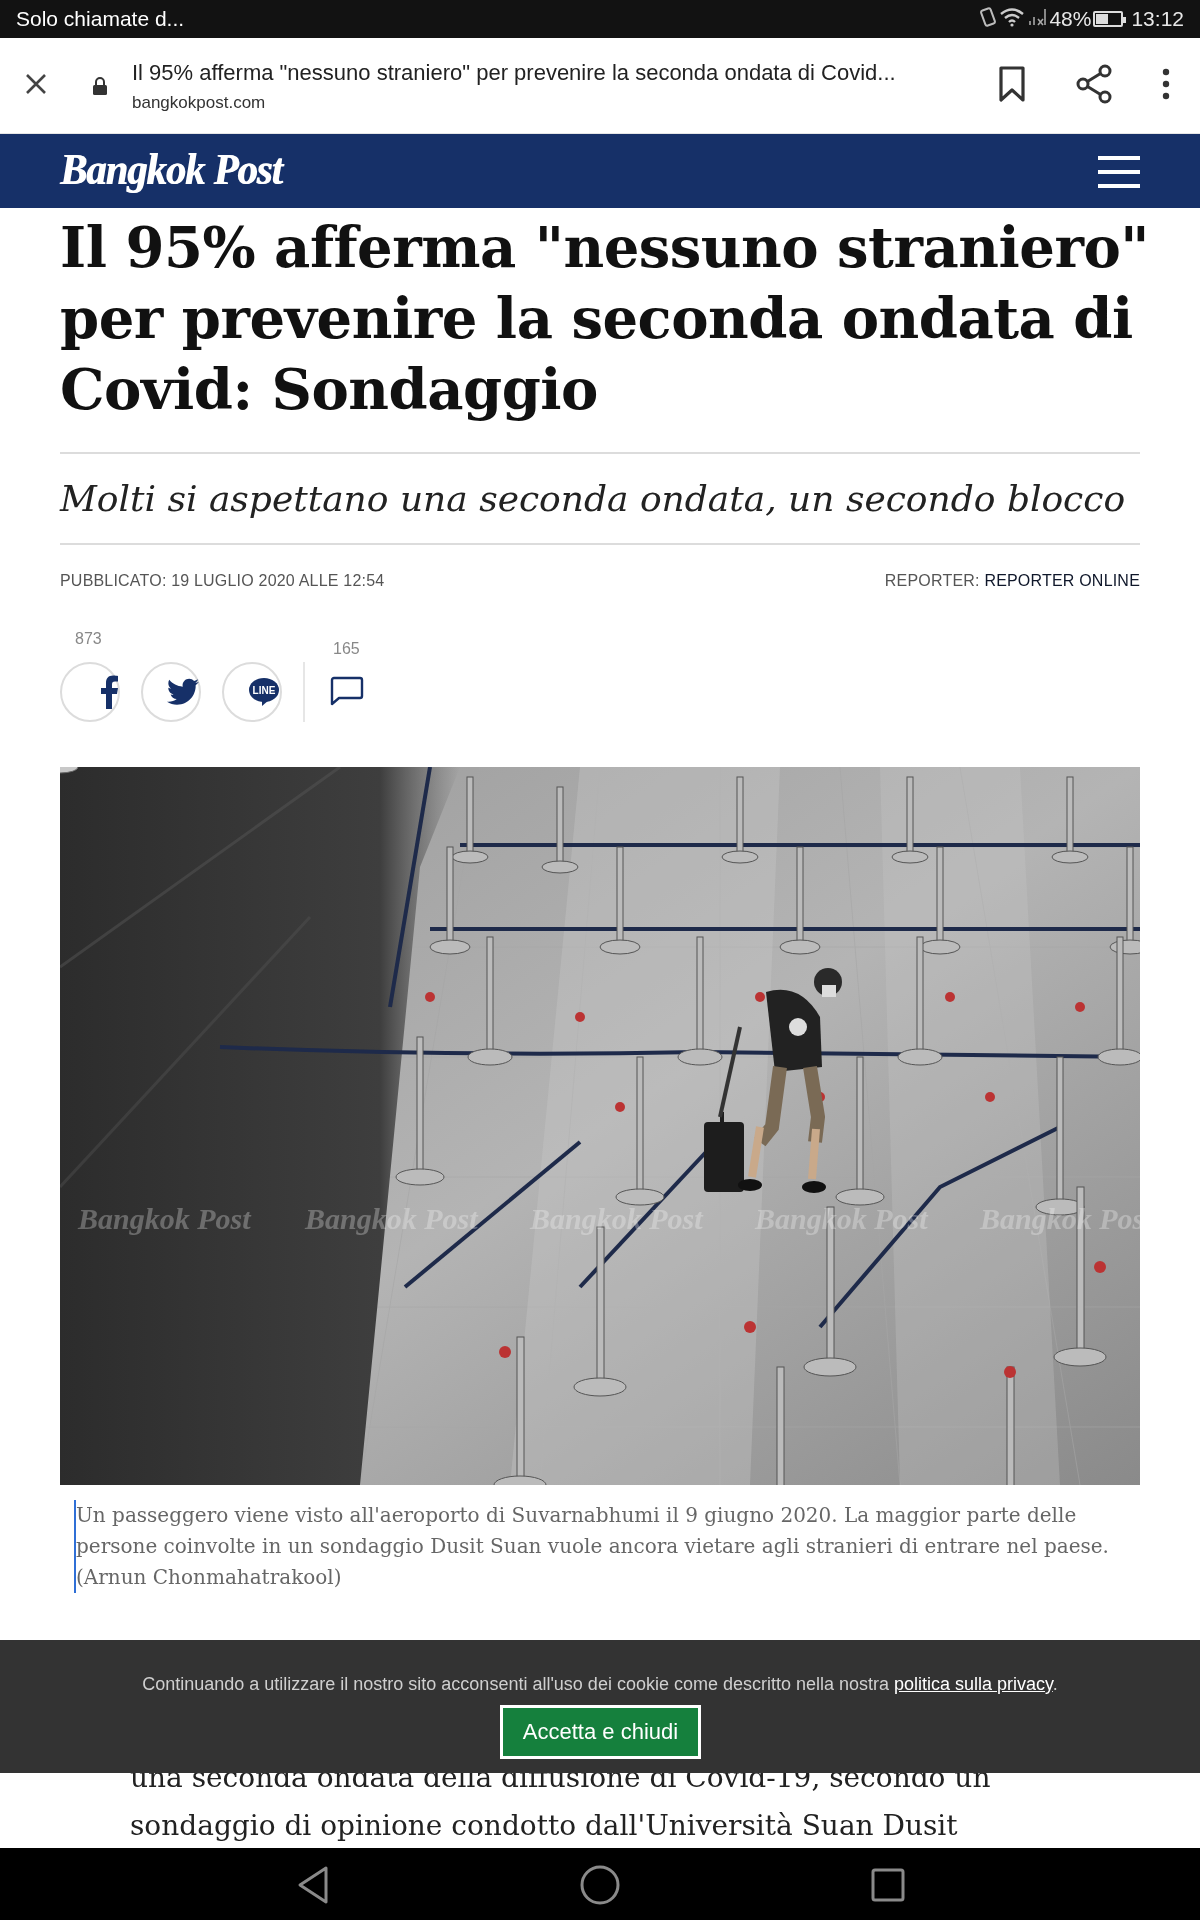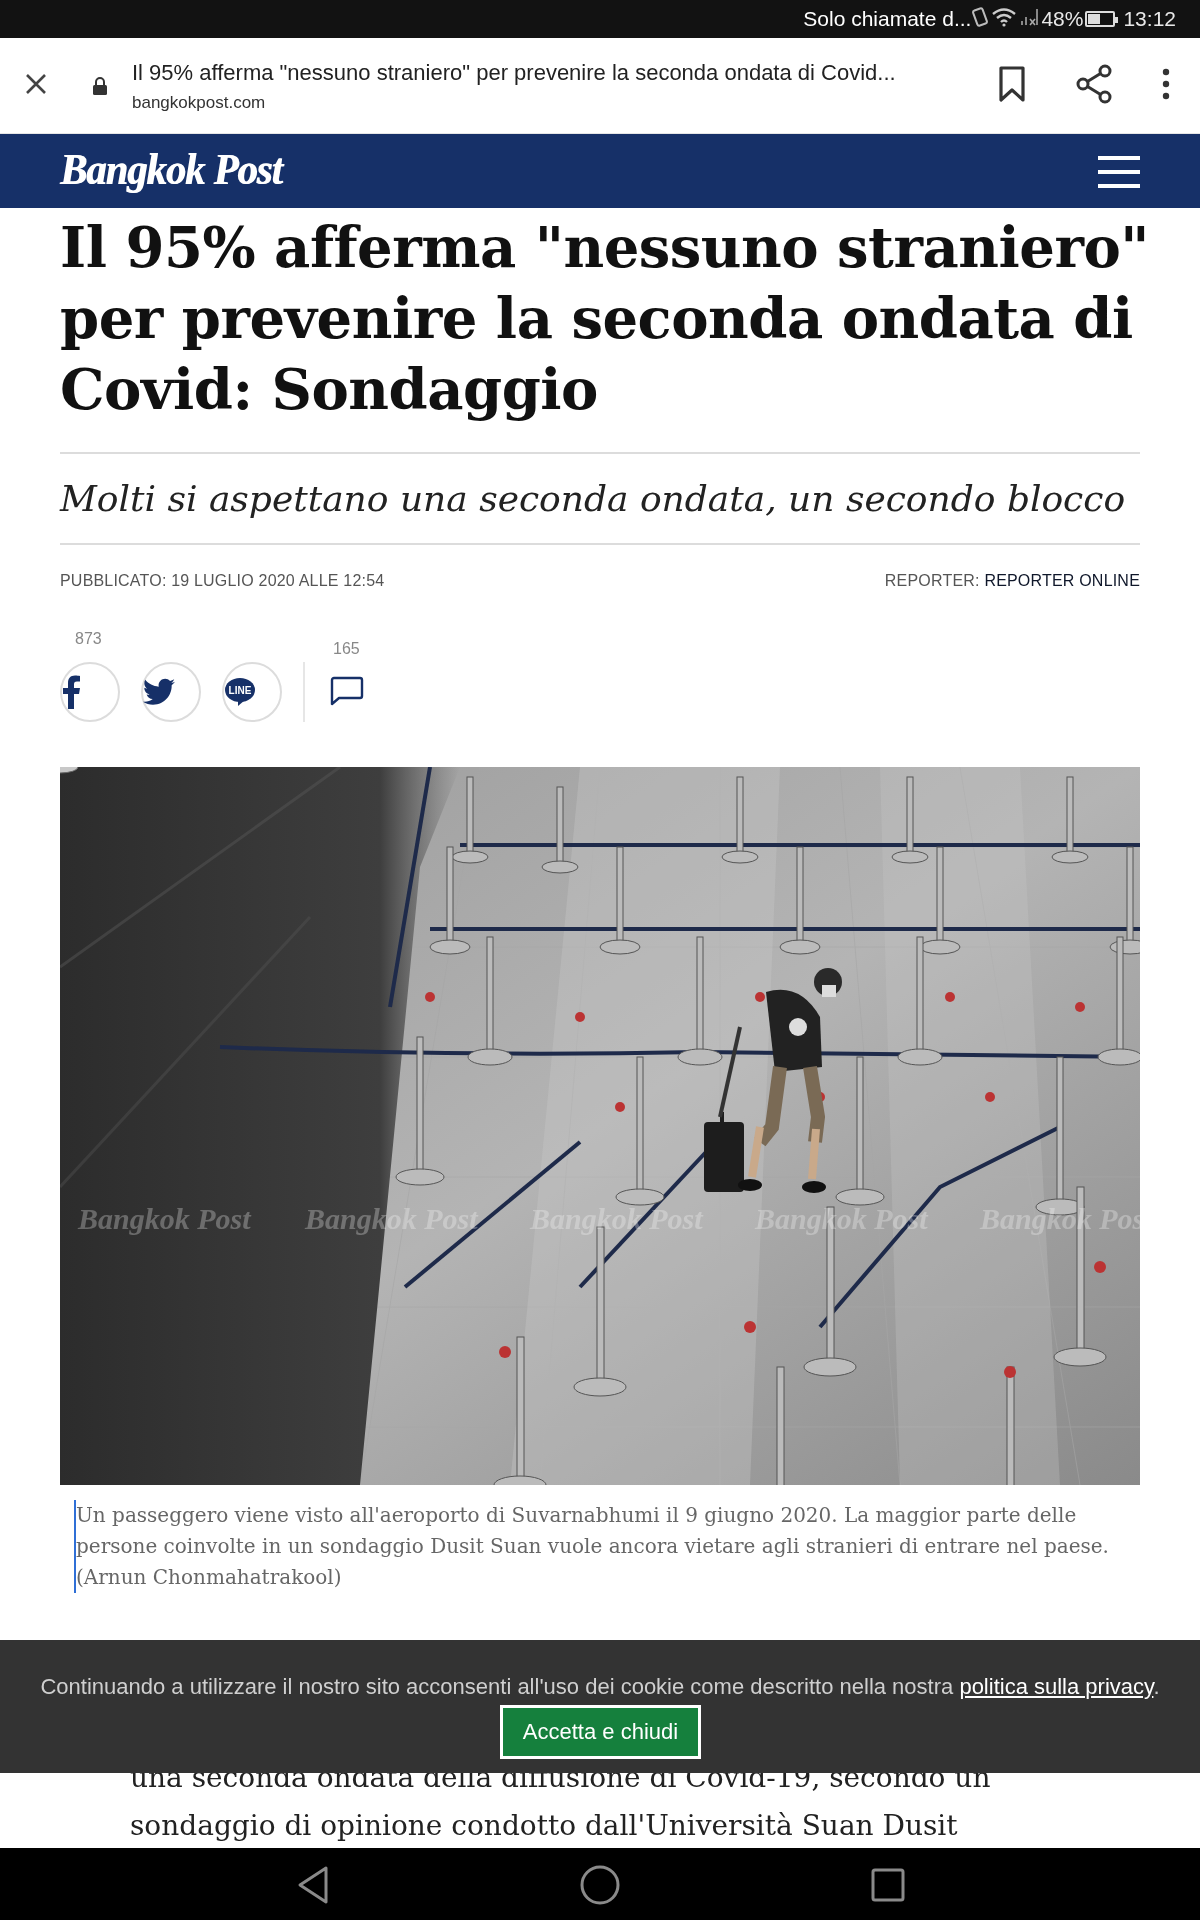--- a/index.html
+++ b/index.html
@@ -1,20 +1,20 @@
 <!DOCTYPE html>
 <html><head>
   <meta charset="utf-8">
   <style>
     * { box-sizing: border-box; margin: 0; padding: 0; }
     html, body { width: 1200px; height: 1920px; overflow: hidden; background: #fff; }
     body { position: relative; font-family: "Liberation Sans", sans-serif; }
 
     
-    .status-bar { position: absolute; left: 0; top: 0; width: 1200px; height: 38px; background: #121212; color: #fff; display: flex; align-items: center; justify-content: flex-end; padding: 0 24px; font-size: 21px; }
+    .status-bar { position: absolute; left: 0; top: 0; width: 1200px; height: 38px; background: #121212; color: #fff; display: flex; align-items: center; justify-content: space-between; padding: 0 16px; font-size: 21px; }
     .status-right { display: flex; align-items: center; gap: 2px; color: #e8e8e8; }
     .status-right .ico { color: #bbb; font-size: 20px; }
     .battery { display: inline-block; width: 30px; height: 16px; border: 2px solid #ddd; border-radius: 2px; position: relative; }
     .battery::before { content: ""; position: absolute; left: 1px; top: 1px; bottom: 1px; width: 12px; background: #ddd; }
     .battery::after { content: ""; position: absolute; right: -5px; top: 4px; width: 3px; height: 6px; background: #ddd; }
 
     
     .browser-bar { position: absolute; left: 0; top: 38px; width: 1200px; height: 96px; background: #fff; border-bottom: 1px solid #e6e6e6; display: flex; align-items: center; }
     .close-btn { position: absolute; left: 20px; top: 30px; width: 32px; height: 32px; display: flex; align-items: center; justify-content: center; }
     .lock { position: absolute; left: 92px; top: 38px; }
@@ -30,34 +30,34 @@
 
     
     .headline { position: absolute; left: 60px; top: 212px; width: 1090px; font-family: "DejaVu Serif", serif; font-weight: bold; font-size: 56px; line-height: 71px; color: #111; letter-spacing: -0.5px; }
     .hr { position: absolute; left: 60px; width: 1080px; height: 2px; background: #dcdcdc; }
     .subtitle { position: absolute; left: 60px; top: 478px; font-family: "DejaVu Serif", serif; font-style: italic; font-size: 36px; color: #222; }
     .meta-left { position: absolute; left: 60px; top: 572px; font-size: 16px; color: #555; letter-spacing: 0.2px; }
     .meta-right { position: absolute; right: 60px; top: 572px; font-size: 16px; color: #555; letter-spacing: 0.2px; }
     .meta-right a { color: #0f172a; text-decoration: none; }
 
     .share-count { position: absolute; font-size: 16px; color: #888; }
-    .share-btn { position: absolute; top: 662px; width: 60px; height: 60px; border: 2px solid #dcdcdc; border-radius: 50%; display: flex; align-items: center; justify-content: flex-start; background: #fff; }
+    .share-btn { position: absolute; top: 662px; width: 60px; height: 60px; border: 2px solid #dcdcdc; border-radius: 50%; display: flex; align-items: center; justify-content: flex-end; background: #fff; }
     .share-divider { position: absolute; left: 303px; top: 662px; width: 2px; height: 60px; background: #e6e6e6; }
     .comment-btn { position: absolute; left: 330px; top: 676px; width: 36px; height: 36px; }
 
     
     .photo { position: absolute; left: 60px; top: 767px; width: 1080px; height: 718px; overflow: hidden; background: #8f8f8f; }
     .caption { position: absolute; left: 74px; top: 1500px; width: 1070px; border-left: 2px solid #2f6fd6; font-family: "DejaVu Serif", serif; font-size: 20px; line-height: 31px; color: #666; }
 
     
     .body-text { position: absolute; left: 130px; top: 1754px; width: 1000px; font-family: "DejaVu Serif", serif; font-size: 28px; line-height: 48px; color: #222; }
 
     
     .cookie { position: absolute; left: 0; top: 1640px; width: 1200px; height: 133px; background: #333; }
-    .cookie-text { position: absolute; left: 0; width: 1200px; top: 34px; text-align: center; font-size: 22px; color: #cfcfcf; }
+    .cookie-text { position: absolute; left: 0; width: 1200px; top: 34px; text-align: center; font-size: 18px; color: #cfcfcf; }
     .cookie-text a { color: #fff; text-decoration: underline; }
     .cookie-btn { position: absolute; left: 500px; top: 65px; width: 201px; height: 54px; border: 3px solid #fff; background: #15803d; color: #fff; font-size: 22px; display: flex; align-items: center; justify-content: center; font-family: "Liberation Sans", sans-serif; }
 
     
     .navbar { position: absolute; left: 0; top: 1848px; width: 1200px; height: 72px; background: #000; }
     .nav-btn { position: absolute; top: 14px; width: 50px; height: 46px; display: flex; align-items: center; justify-content: center; }
   </style>
 </head>
 <body>
 

